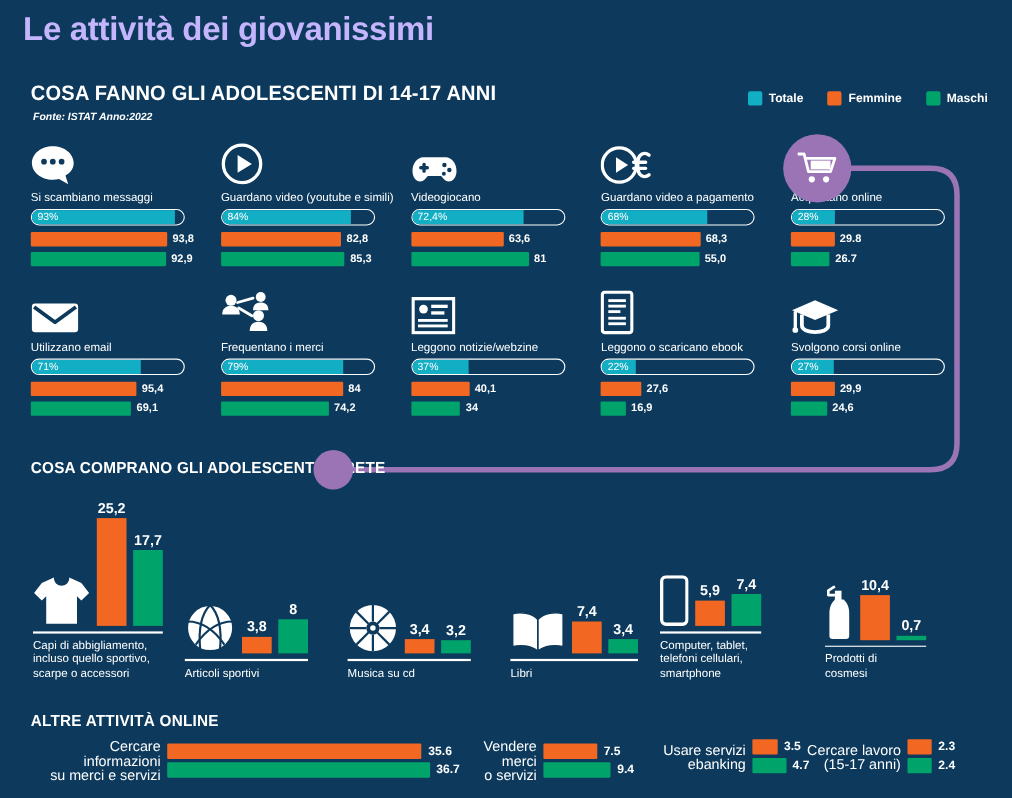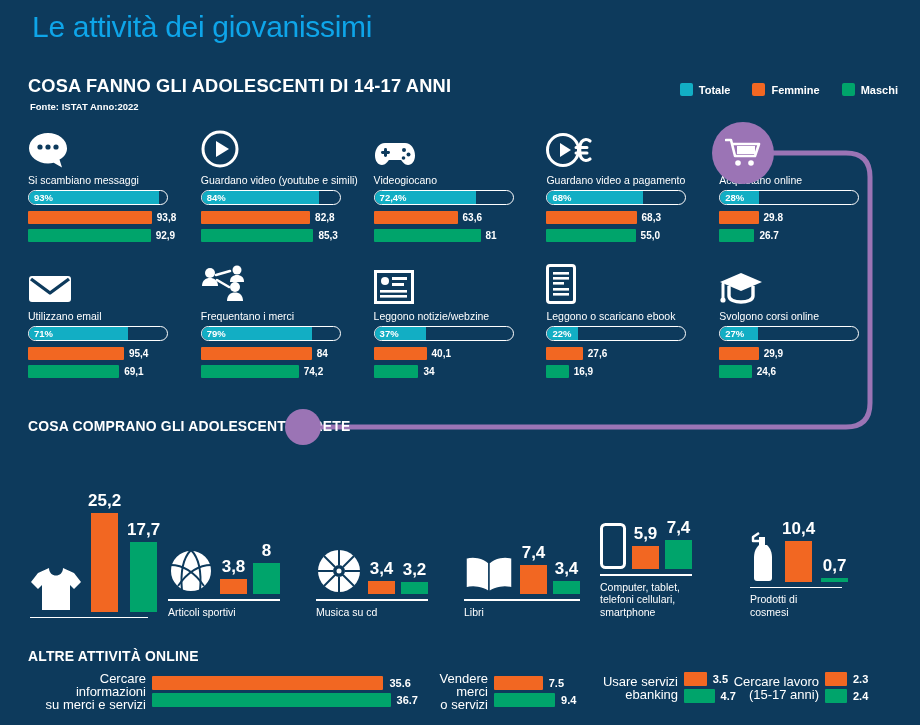--- a/index.html
+++ b/index.html
@@ -8,33 +8,33 @@
     background:#0d3a5c;
     font-family:"Liberation Sans", sans-serif;
     color:#ffffff;
     overflow:hidden;
     position:relative;
   }
   .page{position:relative;width:920px;height:725px;}
 
   
   .main-title{
-    position:absolute;left:32px;top:10px;
-    font-size:30px;font-weight:normal;color:#0ea5e9;
+    position:absolute;left:21px;top:10px;
+    font-size:30px;font-weight:bold;color:#c4b5fd;
     letter-spacing:-0.3px;
   }
   .section-head{
     font-size:19px;font-weight:bold;letter-spacing:0.2px;
     color:#ffffff;
     transform:scaleX(0.96);transform-origin:left center;
   }
   #head1{position:absolute;left:28px;top:75px;}
   .source{
     position:absolute;left:30px;top:101px;
-    font-size:9.5px;font-weight:bold;color:#ffffff;
+    font-size:9.5px;font-style:italic;font-weight:bold;color:#ffffff;
   }
 
   
   .legend{position:absolute;right:22px;top:83px;display:flex;gap:22px;align-items:center;}
   .legend-item{display:flex;align-items:center;gap:6px;}
   .legend-swatch{width:13px;height:13px;border-radius:2px;}
   .legend-label{font-size:11px;font-weight:bold;}
 
   
   .cards{position:absolute;left:28px;top:128px;width:864px;}
@@ -42,21 +42,21 @@
   .card{width:172.8px;box-sizing:border-box;padding-right:16px;}
   .card-icon{height:40px;display:flex;align-items:flex-end;margin-bottom:6px;}
   .card-title{font-size:10.5px;line-height:12px;margin-bottom:4px;white-space:nowrap;}
   .pill{
     position:relative;height:15px;border:1.6px solid #ffffff;border-radius:8px;
     box-sizing:border-box;overflow:hidden;margin-bottom:5px;
   }
   .pill-fill{position:absolute;left:0;top:0;bottom:0;background:#12aec4;}
   .pill-label{
     position:absolute;left:5px;top:0;bottom:0;display:flex;align-items:center;
-    font-size:9.5px;font-weight:bold;color:#ffffff;
+    font-size:9.5px;font-weight:normal;color:#ffffff;
   }
   .minibar-row{display:flex;align-items:center;height:14px;margin-bottom:4px;}
   .minibar{height:13px;border-radius:1px;}
   .minibar.f{background:#f26722;}
   .minibar.m{background:#00a46b;}
   .minibar-val{font-size:10px;font-weight:bold;margin-left:5px;white-space:nowrap;}
 
   
   .connector{position:absolute;left:0;top:0;width:920px;height:725px;pointer-events:none;}
   .cart-bubble{
@@ -68,21 +68,21 @@
     background:#9b74b5;
   }
 
   
   #head2{position:absolute;left:28px;top:418px;font-size:14.5px;}
   .buybars{position:absolute;left:20px;top:448px;width:880px;height:170px;}
   .buygroup{position:absolute;bottom:0;}
   .bg-inner{position:relative;height:120px;display:flex;align-items:flex-end;gap:6px;}
   .bg-icon{display:flex;align-items:flex-end;}
   .bcol{position:relative;display:flex;flex-direction:column;align-items:center;justify-content:flex-end;}
-  .bval{font-size:17px;font-weight:bold;margin-bottom:2px;}
+  .bval{font-size:13px;font-weight:bold;margin-bottom:2px;}
   .bbar{width:27px;}
   .bbar.f{background:#f26722;}
   .bbar.m{background:#00a46b;}
   .bg-rule{height:1.5px;background:#ffffff;margin-top:5px;}
   .bg-label{font-size:10.5px;line-height:12.5px;margin-top:5px;}
 
   
   #head3{position:absolute;left:28px;top:648px;font-size:14.5px;}
   .others{position:absolute;left:20px;top:672px;width:890px;}
   .other{position:absolute;display:flex;align-items:center;}
@@ -381,20 +381,23 @@
           <div class="bcol">
             <div class="bval">25,2</div>
             <div class="bbar f" style="height: 98.28px;"></div>
           </div>
           <div class="bcol">
             <div class="bval">17,7</div>
             <div class="bbar m" style="height: 69.03px;"></div>
           </div>
         </div>
         <div class="bg-rule" style="width: 118px;"></div>
+        <div class="bg-label" style="white-space: pre-line;">Capi di abbigliamento,
+incluso quello sportivo,
+scarpe o accessori</div>
       </div>
       <div class="buygroup" style="left: 148px;">
         <div class="bg-inner">
           <div class="bg-icon">
             <svg width="46" height="46" viewBox="0 0 46 46">
               <circle cx="23" cy="23" r="21" fill="#fff"></circle>
               <g fill="none" stroke="#0d3a5c" stroke-width="2">
                 <path d="M23,2 C15,10 12,22 14,43"></path>
                 <path d="M23,2 C31,10 34,22 32,43"></path>
                 <path d="M2.5,17 C13,17 25,22 36,38"></path>

